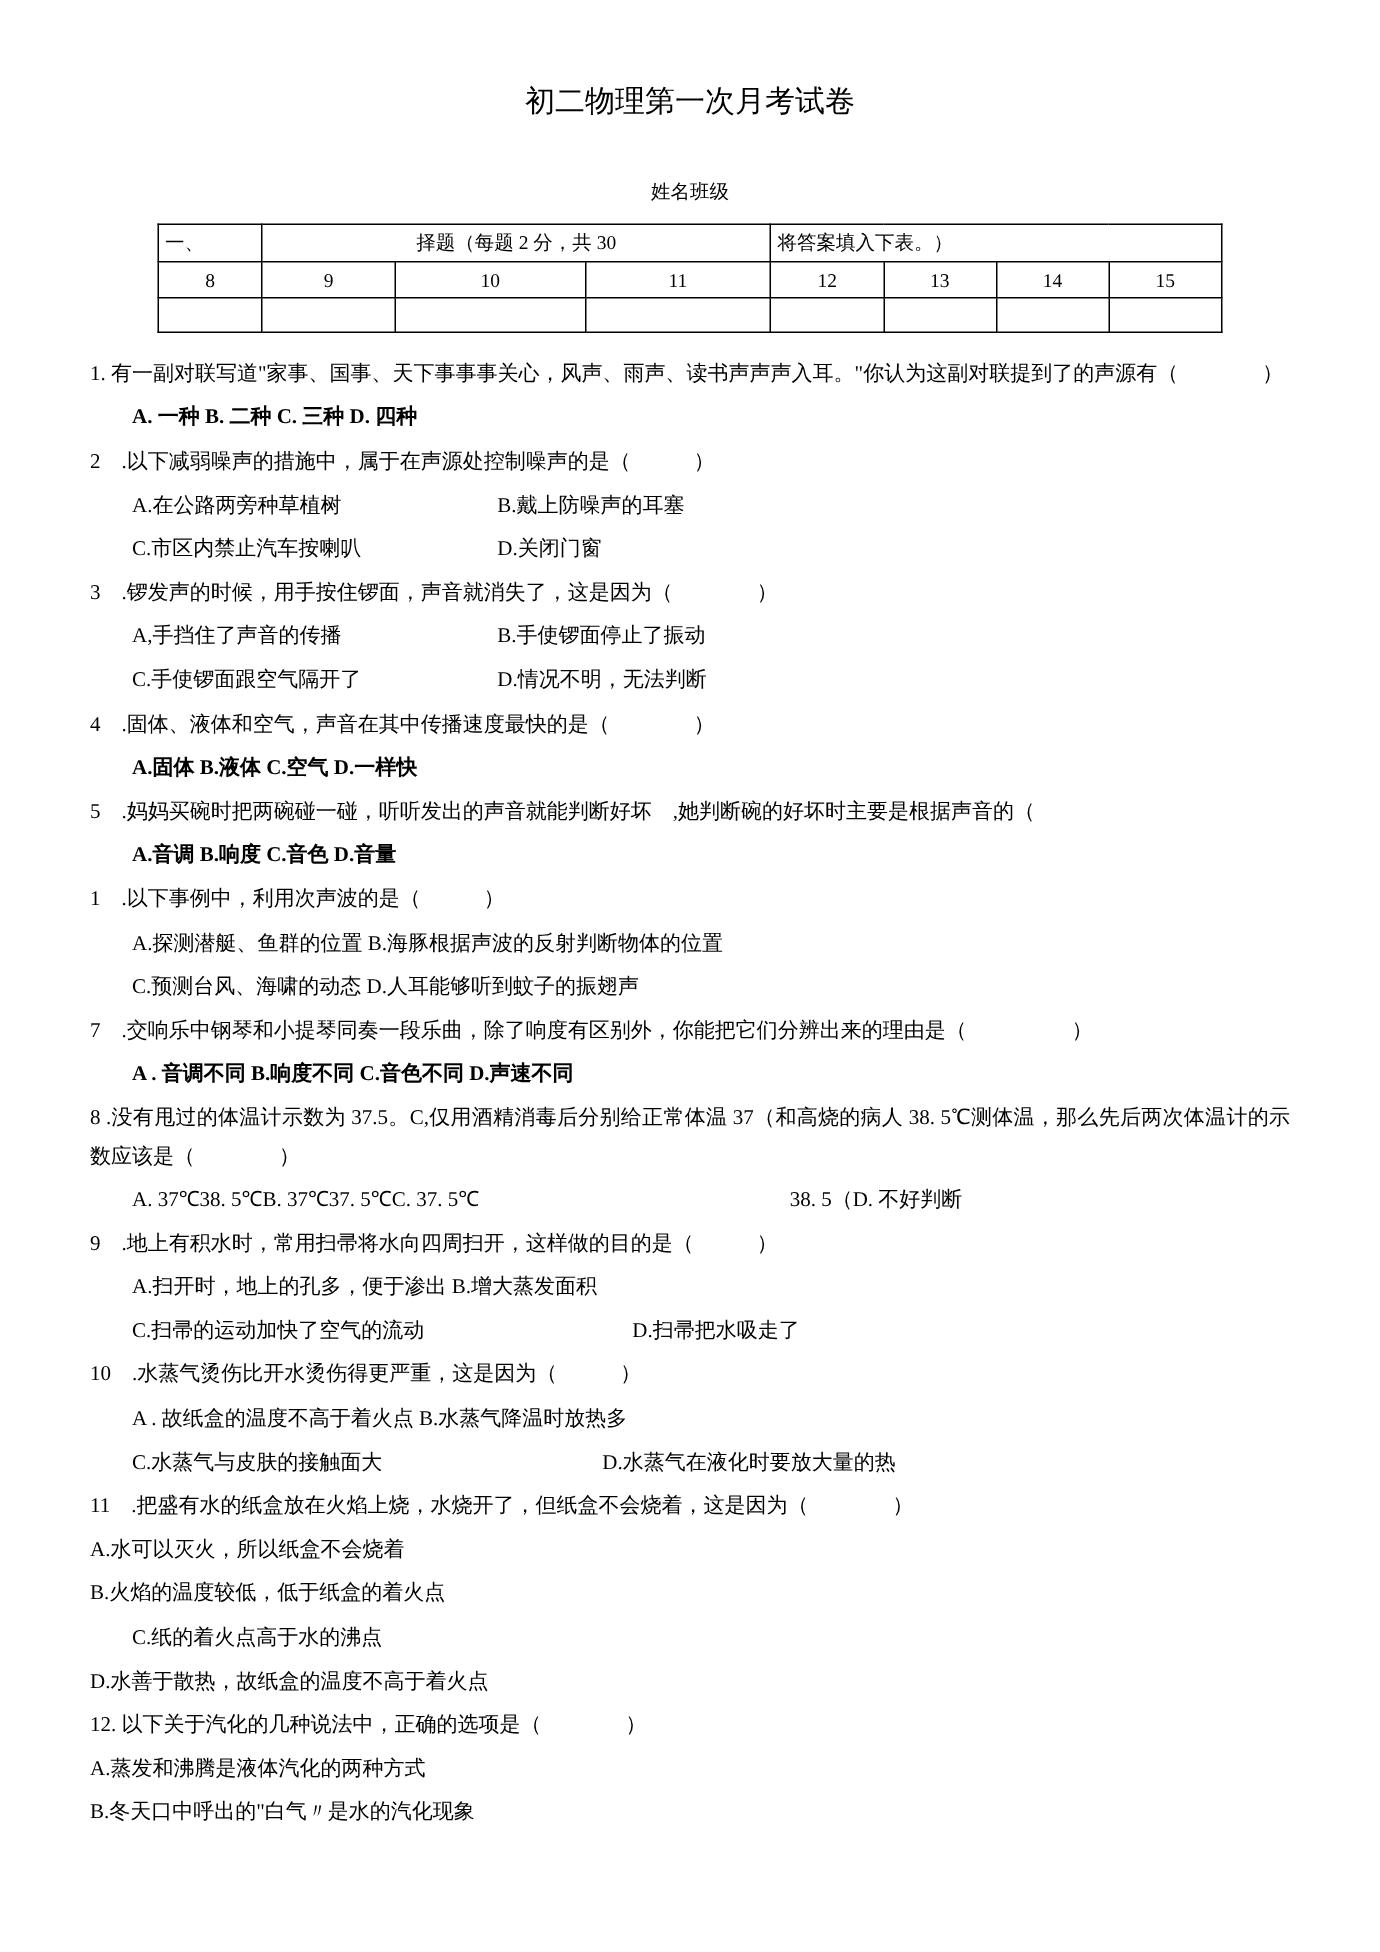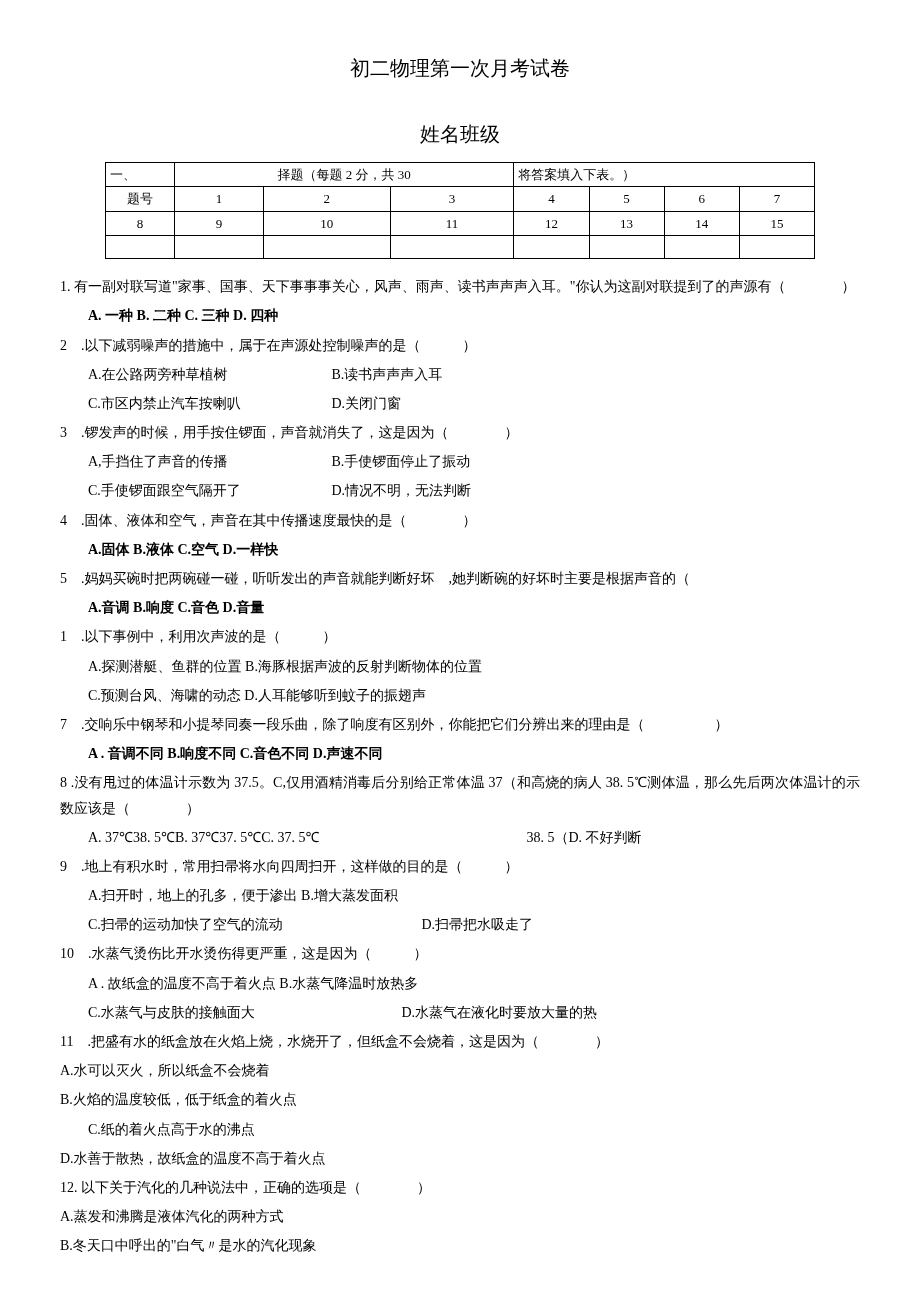--- a/index.html
+++ b/index.html
@@ -12,21 +12,21 @@
       color: #000;
     }
     .title {
       text-align: center;
       font-size: 20px;
       font-family: "SimSun", "宋体", serif;
       margin-bottom: 30px;
     }
     .subtitle {
       text-align: center;
-      font-size: 20px;
+      font-size: 13px;
       margin-bottom: 10px;
     }
     .answer-section {
       margin: 0 auto 15px auto;
       width: 710px;
     }
     table {
       border-collapse: collapse;
       margin: 0;
       width: 100%;
@@ -64,30 +64,20 @@
 
 <div class="answer-section">
   <table>
     <tbody>
         <tr>
       <td style="width:60px;text-align:left">一、</td>
       <td colspan="3" style="text-align:center">择题（每题 2 分，共 30</td>
       <td colspan="4" style="text-align:left">将答案填入下表。）</td>
     </tr>
     <tr>
-      <td>题号</td>
-      <td>1</td>
-      <td>2</td>
-      <td>3</td>
-      <td>4</td>
-      <td>5</td>
-      <td>6</td>
-      <td>7</td>
-    </tr>
-    <tr>
       <td>8</td>
       <td>9</td>
       <td>10</td>
       <td>11</td>
       <td>12</td>
       <td>13</td>
       <td>14</td>
       <td>15</td>
     </tr>
     <tr>
@@ -103,21 +93,21 @@
   </tbody>
     </table>
 </div>
 
 <div class="question">1. 有一副对联写道"家事、国事、天下事事事关心，风声、雨声、读书声声声入耳。"你认为这副对联提到了的声源有（　　　　）</div>
 <div class="options">A. 一种 B. 二种 C. 三种 D. 四种</div>
 
 <div class="question">2　.以下减弱噪声的措施中，属于在声源处控制噪声的是（　　　）</div>
 <div class="options-line">
   <span class="inline-opt" style="width:210px">A.在公路两旁种草植树</span>
-  <span>B.读书声声声入耳</span>
+  <span>B.戴上防噪声的耳塞</span>
 </div>
 <div class="options-line">
   <span class="inline-opt" style="width:210px">C.市区内禁止汽车按喇叭</span>
   <span>D.关闭门窗</span>
 </div>
 
 <div class="question">3　.锣发声的时候，用手按住锣面，声音就消失了，这是因为（　　　　）</div>
 <div class="options-line">
   <span class="inline-opt" style="width:210px">A,手挡住了声音的传播</span>
   <span>B.手使锣面停止了振动</span>

